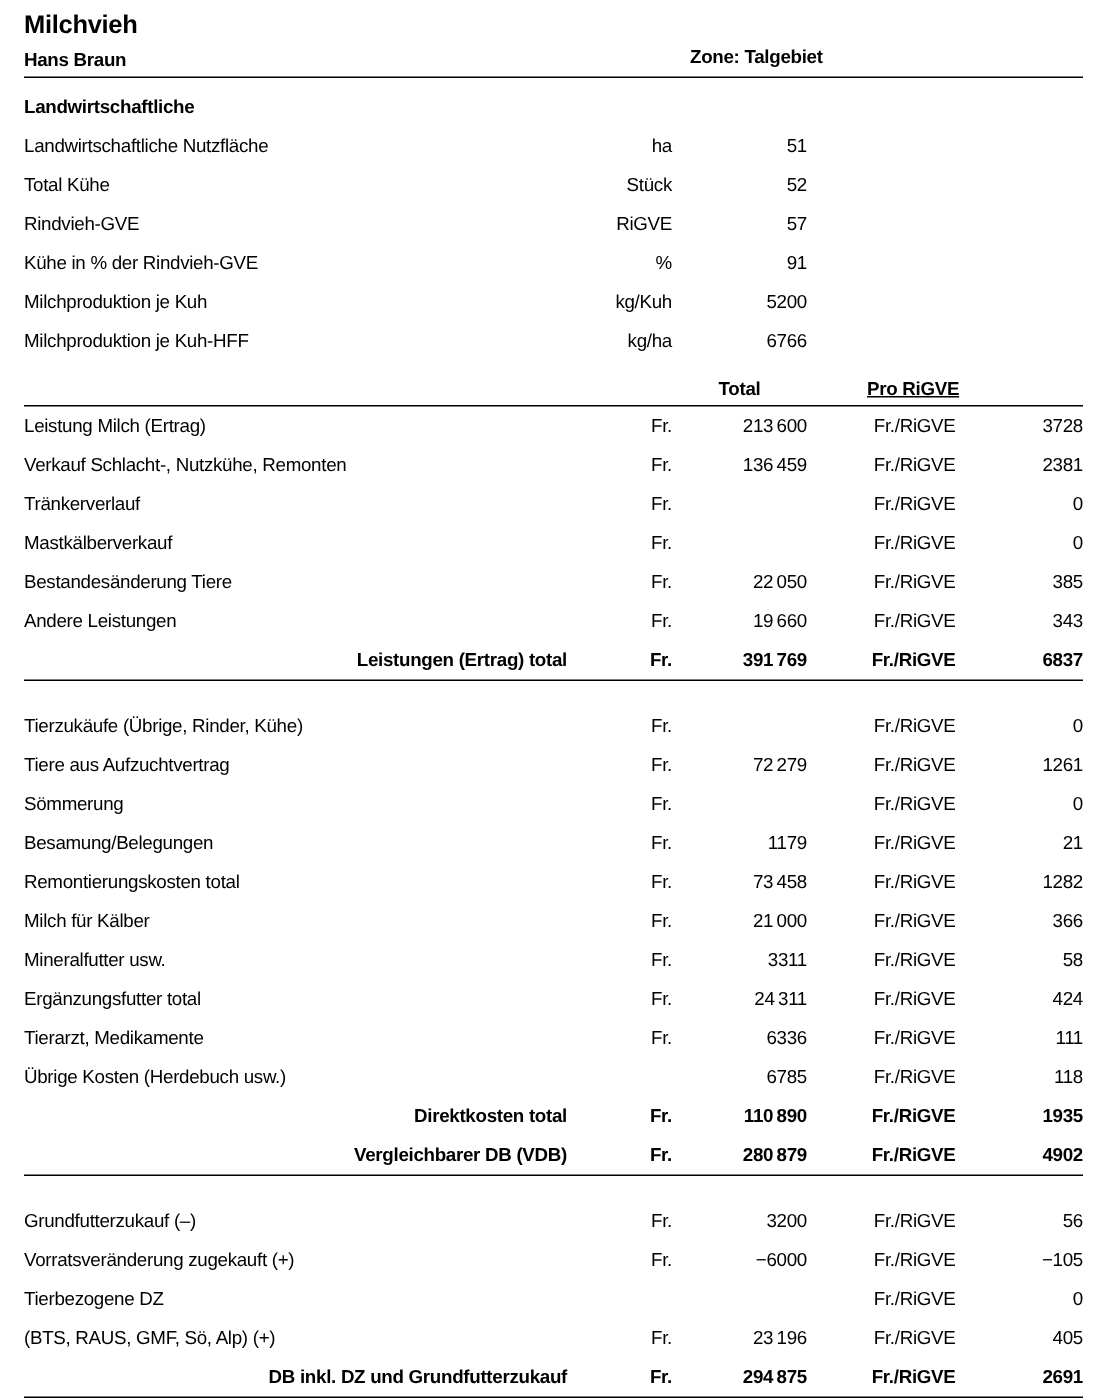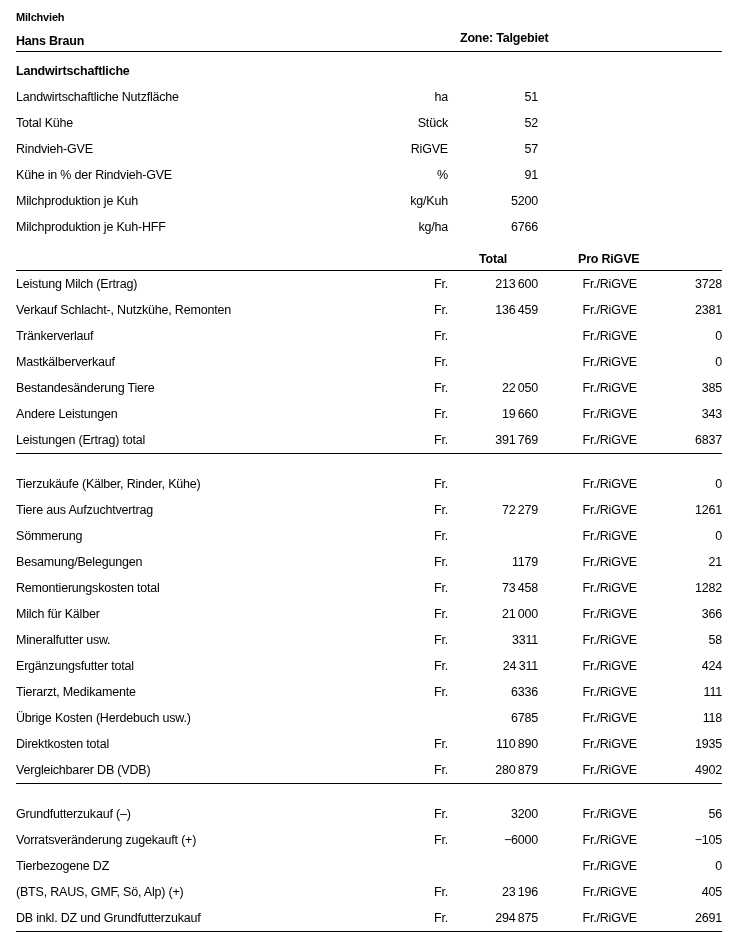--- a/index.html
+++ b/index.html
@@ -4,45 +4,45 @@
 <style>
   html, body { margin: 0; padding: 0; background: #ffffff; }
   body {
     width: 738px; height: 932px;
     font-family: "Liberation Sans", "DejaVu Sans", sans-serif;
     color: #000; overflow: hidden;
   }
   .page { padding: 8px 16px 0 16px; }
   .bold { font-weight: 700; }
 
-  .doc-title { font-size: 11px; font-weight: 700; letter-spacing: -0.2px; line-height: 14px; padding-top: 2px; }
+  .doc-title { font-size: 17px; font-weight: 700; letter-spacing: -0.2px; line-height: 14px; padding-top: 2px; }
   .owner-row { position: relative; margin-top: 7px; height: 15px; }
   .owner-name { font-size: 12.5px; font-weight: 700; letter-spacing: -0.2px; }
   .zone { position: absolute; left: 444px; top: 0; font-size: 12.5px; font-weight: 700; letter-spacing: -0.2px; }
 
   .rule { height: 0; border: none; border-top: 1.6px solid #000; margin: 0; }
   .rule.top { margin-top: 5px; }
 
   .section-title { margin-top: 12px; font-size: 12.5px; font-weight: 700; letter-spacing: -0.2px; }
 
   .rows { margin-top: 6px; }
   .row {
     display: grid;
     grid-template-columns: 362px 70px 90px 99px 85px;
     height: 26px; align-items: center;
     font-size: 12.5px; letter-spacing: -0.2px;
   }
-  .row.bold .c { font-weight: 400; }
+  .row.bold .c { font-weight: 700; text-align: right; }
   .c { white-space: nowrap; overflow: visible; }
   .c2, .c3, .c4, .c5 { text-align: right; }
 
   .thead { position: relative; height: 16px; margin-top: 12px; }
   .th-total { position: absolute; left: 432px; width: 90px; text-align: center;
               font-size: 12.5px; font-weight: 700; letter-spacing: -0.2px; }
-  .th-pro { position: absolute; left: 562px; font-size: 12.5px; font-weight: 700; letter-spacing: -0.2px; }
+  .th-pro { position: absolute; left: 562px; font-size: 12.5px; font-weight: 700; letter-spacing: -0.2px; text-decoration: underline; }
   .thead-rule { margin-top: 2px; }
 
   .table-section { border-bottom: 1.6px solid #000; margin-bottom: 17px; }
 </style>
 </head>
 <body>
 
 <div class="page">
 
   <div class="doc-title">Milchvieh</div>
@@ -142,21 +142,21 @@
         <div class="row bold">
           <div class="c c1">Leistungen (Ertrag) total</div>
           <div class="c c2">Fr.</div>
           <div class="c c3">391 769</div>
           <div class="c c4">Fr./RiGVE</div>
           <div class="c c5">6837</div>
         </div>
       </div>
       <div class="table-section">
         <div class="row">
-          <div class="c c1">Tierzukäufe (Kälber, Rinder, Kühe)</div>
+          <div class="c c1">Tierzukäufe (Übrige, Rinder, Kühe)</div>
           <div class="c c2">Fr.</div>
           <div class="c c3"></div>
           <div class="c c4">Fr./RiGVE</div>
           <div class="c c5">0</div>
         </div>
         <div class="row">
           <div class="c c1">Tiere aus Aufzuchtvertrag</div>
           <div class="c c2">Fr.</div>
           <div class="c c3">72 279</div>
           <div class="c c4">Fr./RiGVE</div>

